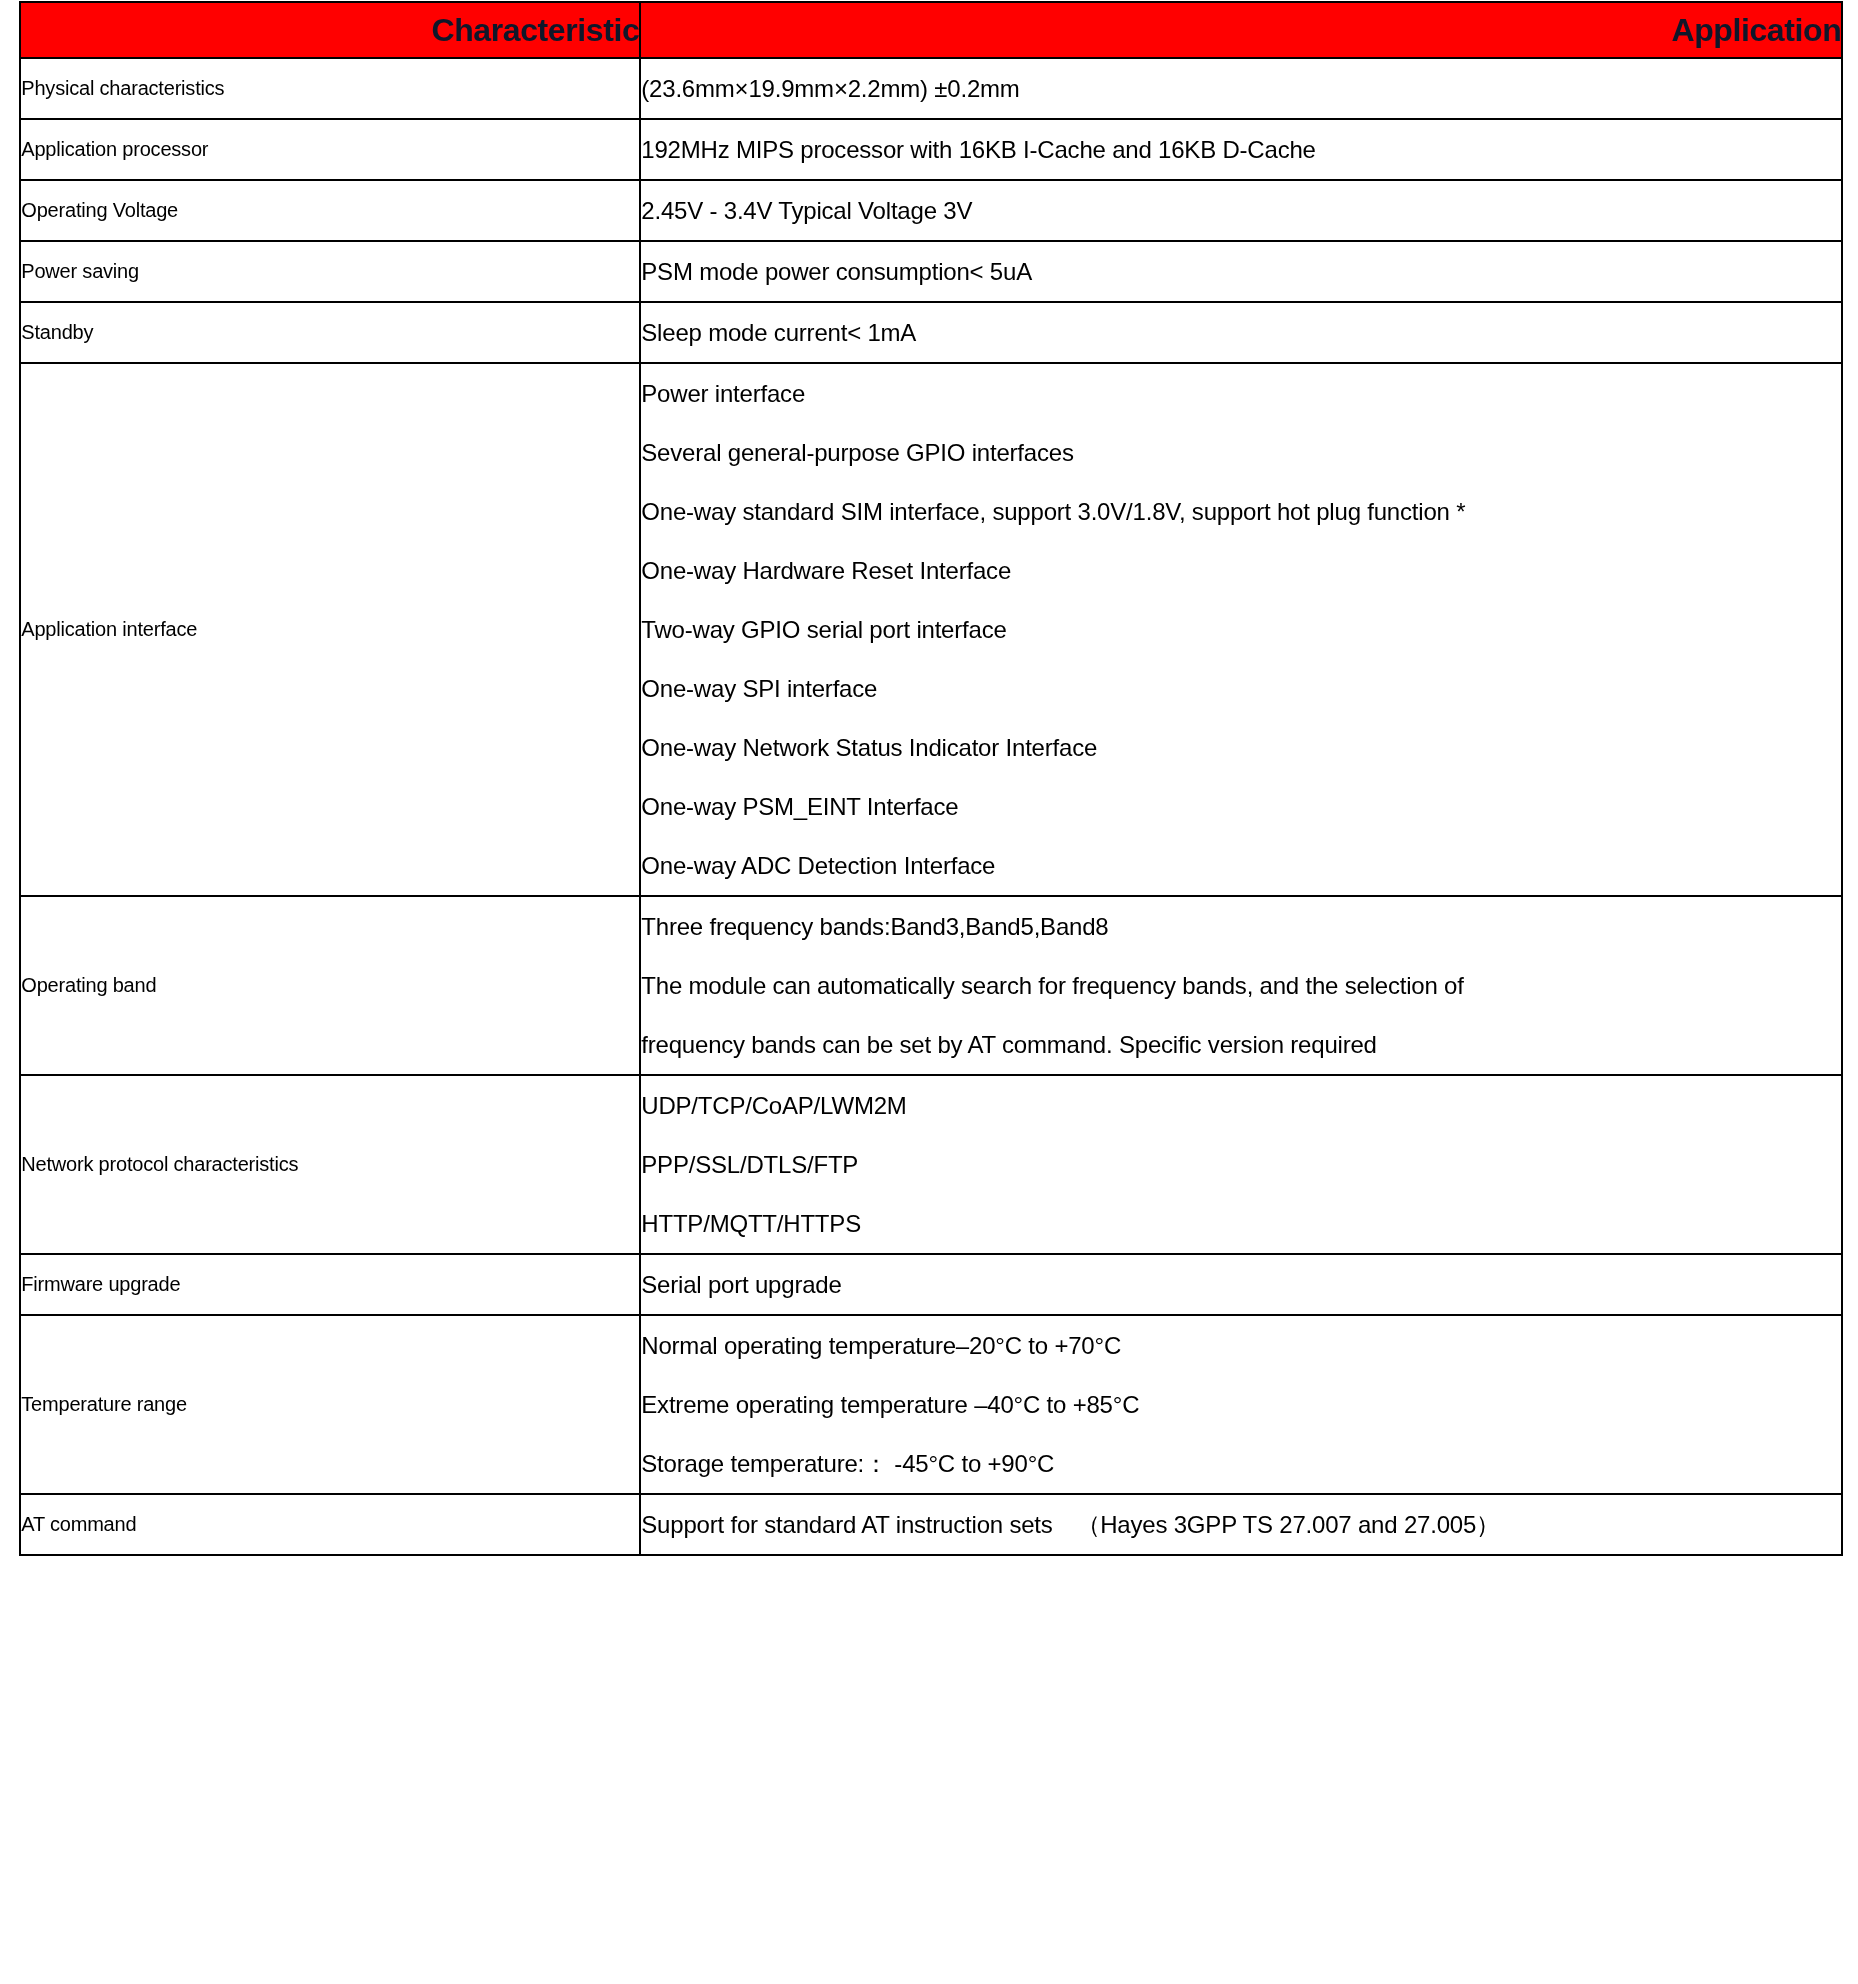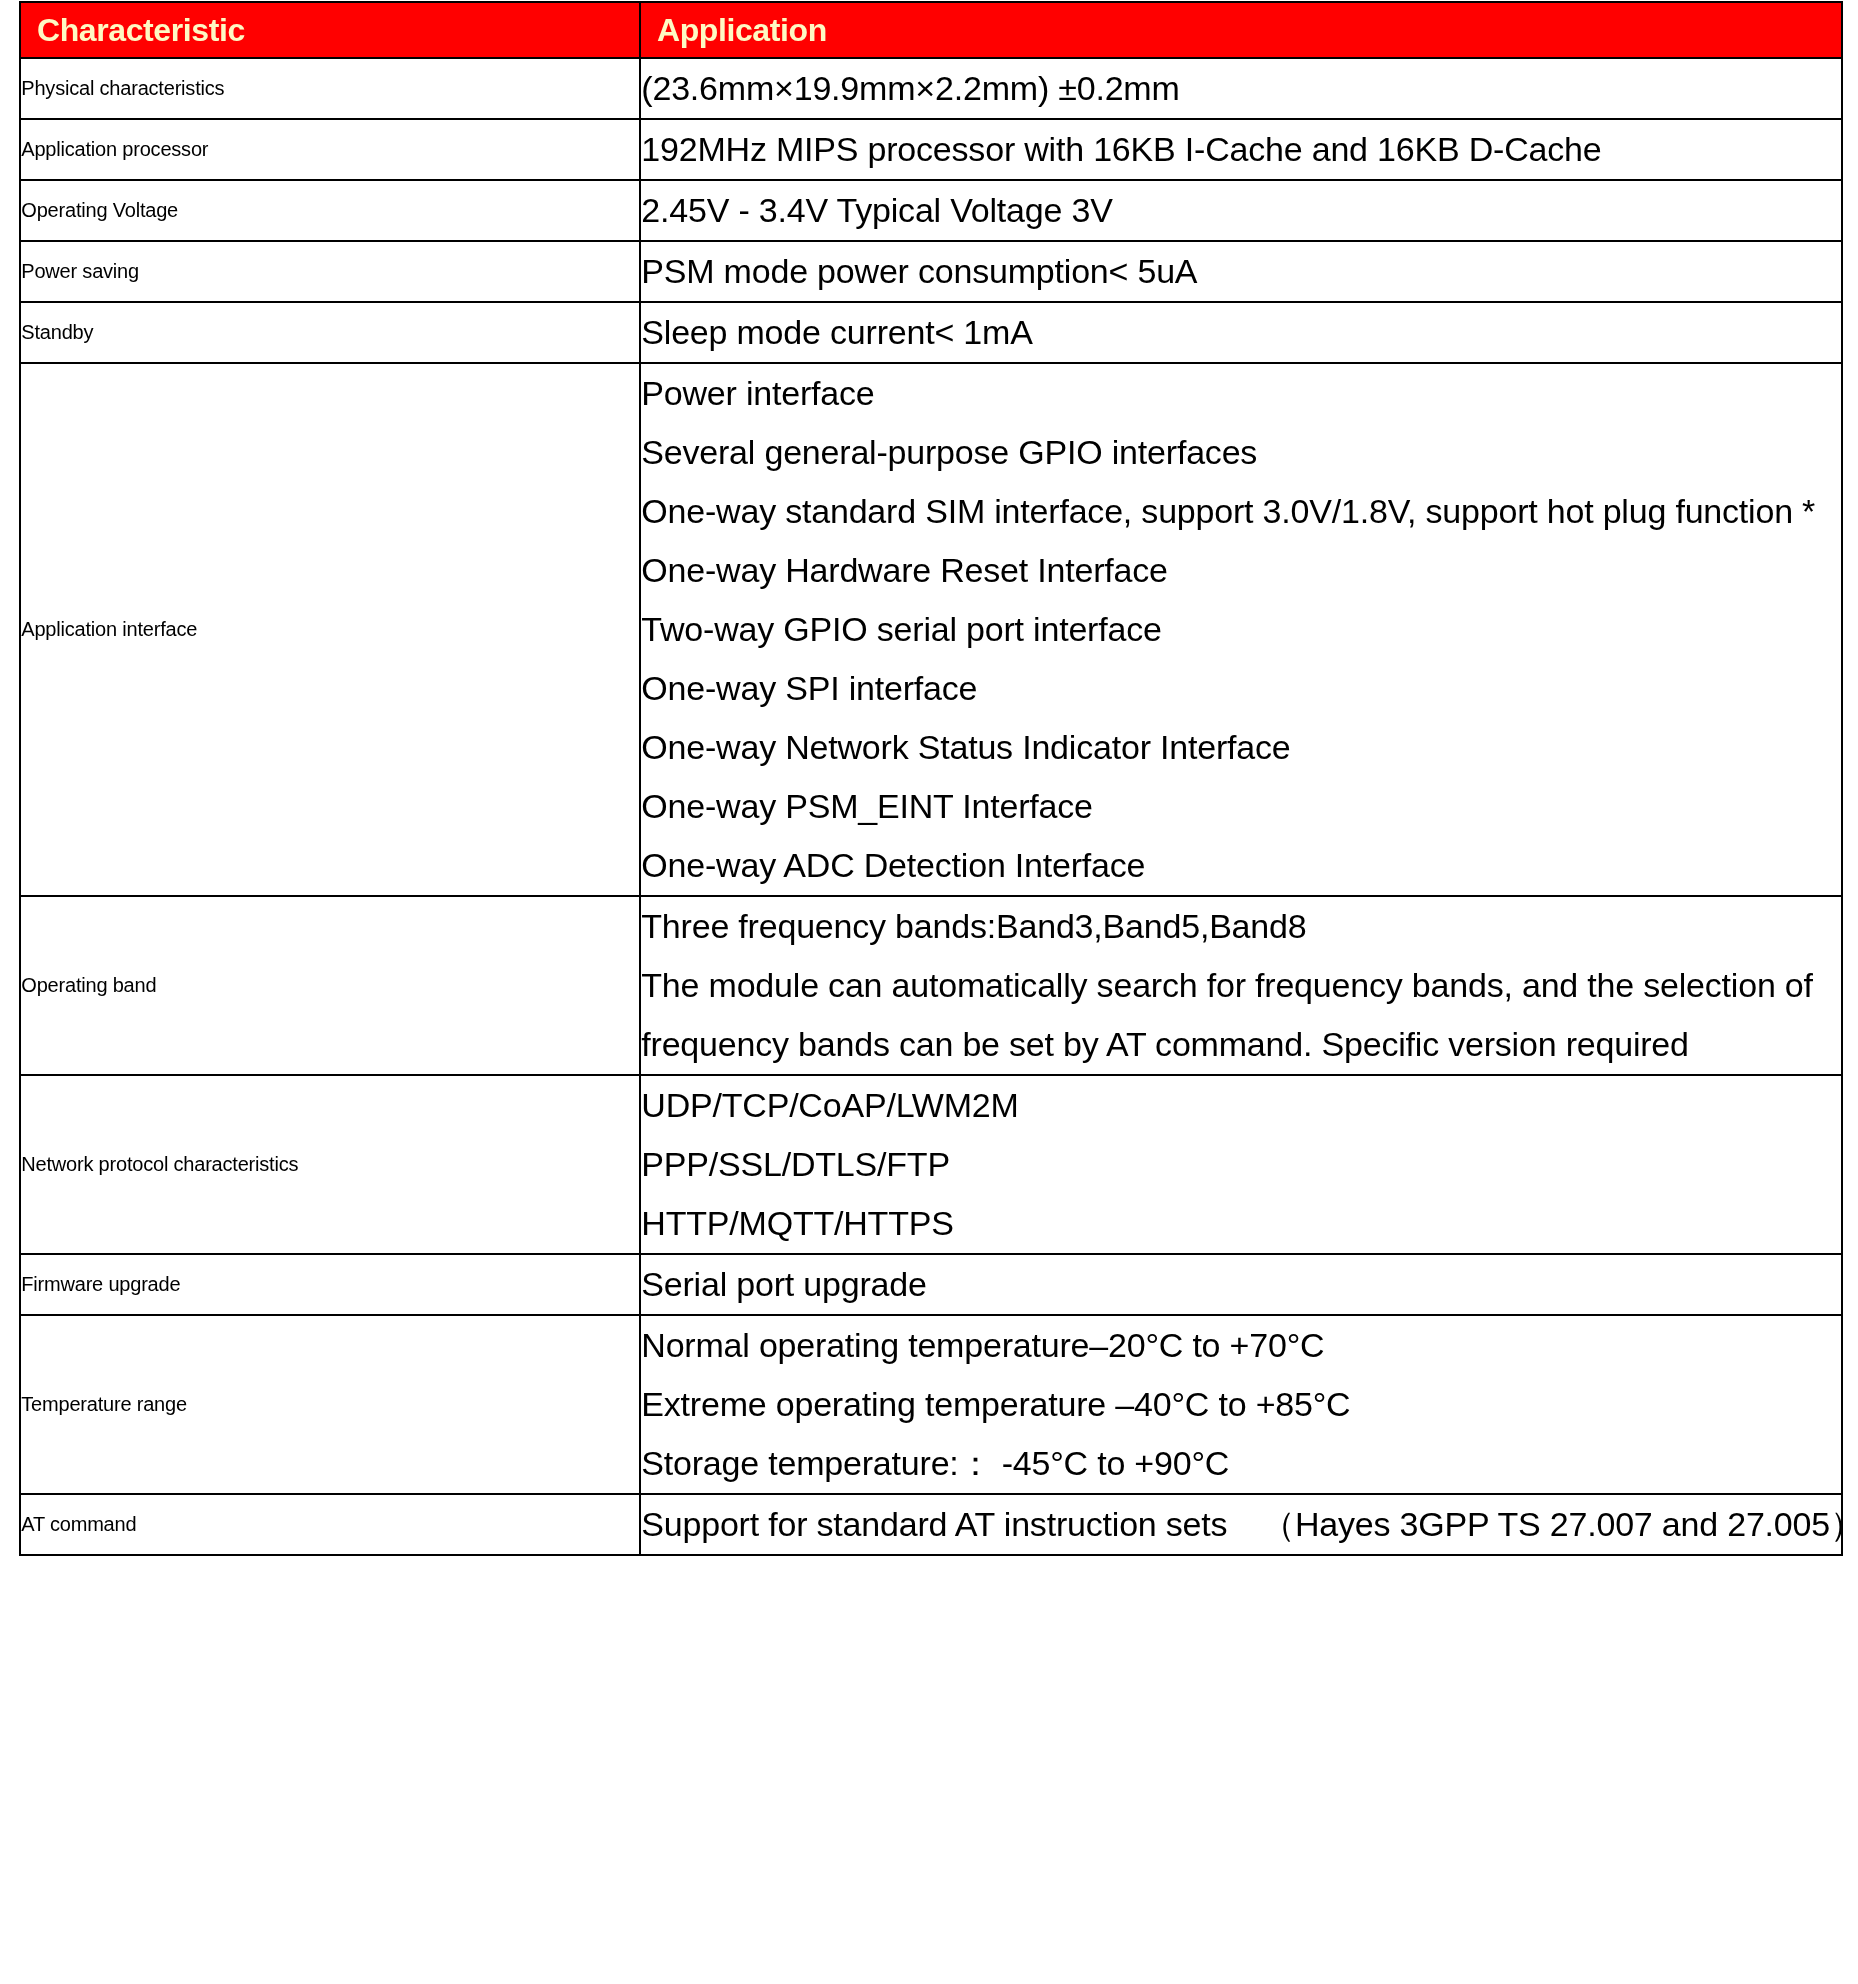--- a/index.html
+++ b/index.html
@@ -32,45 +32,45 @@
     border-top-width: 2.9px;
     border-bottom-width: 2.9px;
     padding: 0;
     vertical-align: middle;
     overflow: visible;
   }
   
   tr.head th {
     background: #ff0000;
     height: 54px;
-    text-align: left;
+    text-align: right;
     font-size: 32px;
     font-weight: bold;
     letter-spacing: -0.4px;
     padding-left: 15.7px;
-    color: #fef9c3;
+    color: #0f172a;
   }
   
   td.char {
     font-size: 20px;
     letter-spacing: -0.2px;
     padding-left: 15.7px;
     background: #ffffff;
     white-space: nowrap;
   }
   
   td.desc {
     padding: 2.1px 0 2.1px 14.3px;
     background: #ffffff;
   }
   td.desc .line {
     height: 59px;
     display: flex;
     align-items: center;
-    font-size: 34px;
+    font-size: 24px;
     letter-spacing: -0.2px;
     white-space: nowrap;
     text-align: center;
   }
 </style>
 </head>
 <body>
 
 <div class="page">
   <table class="spec">

